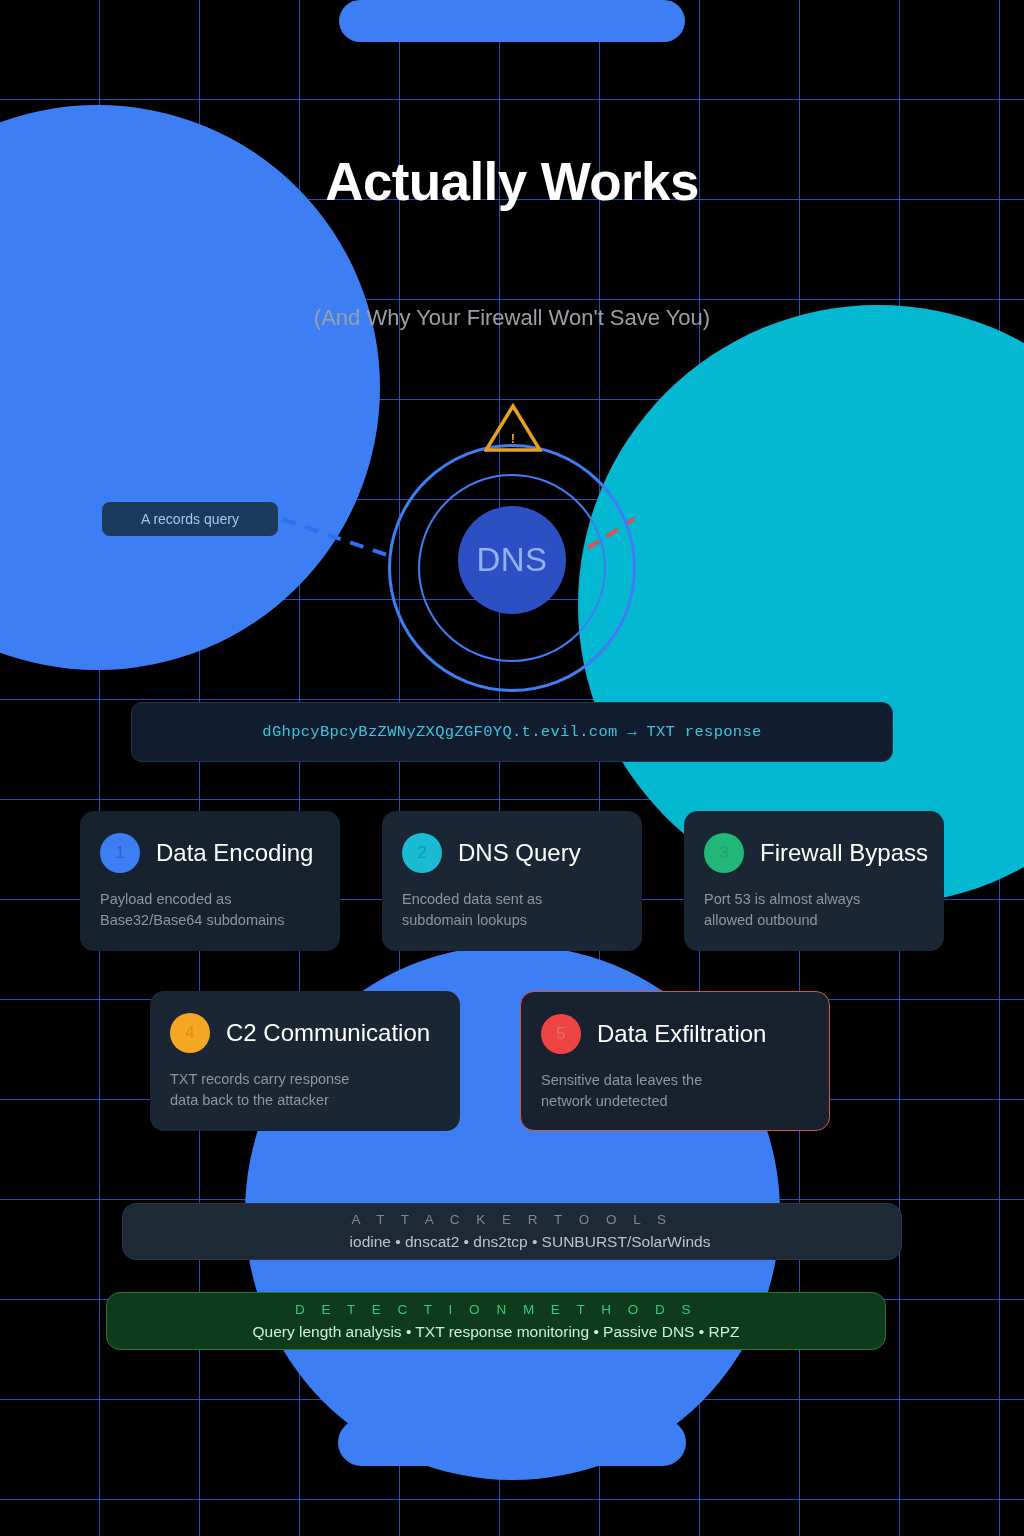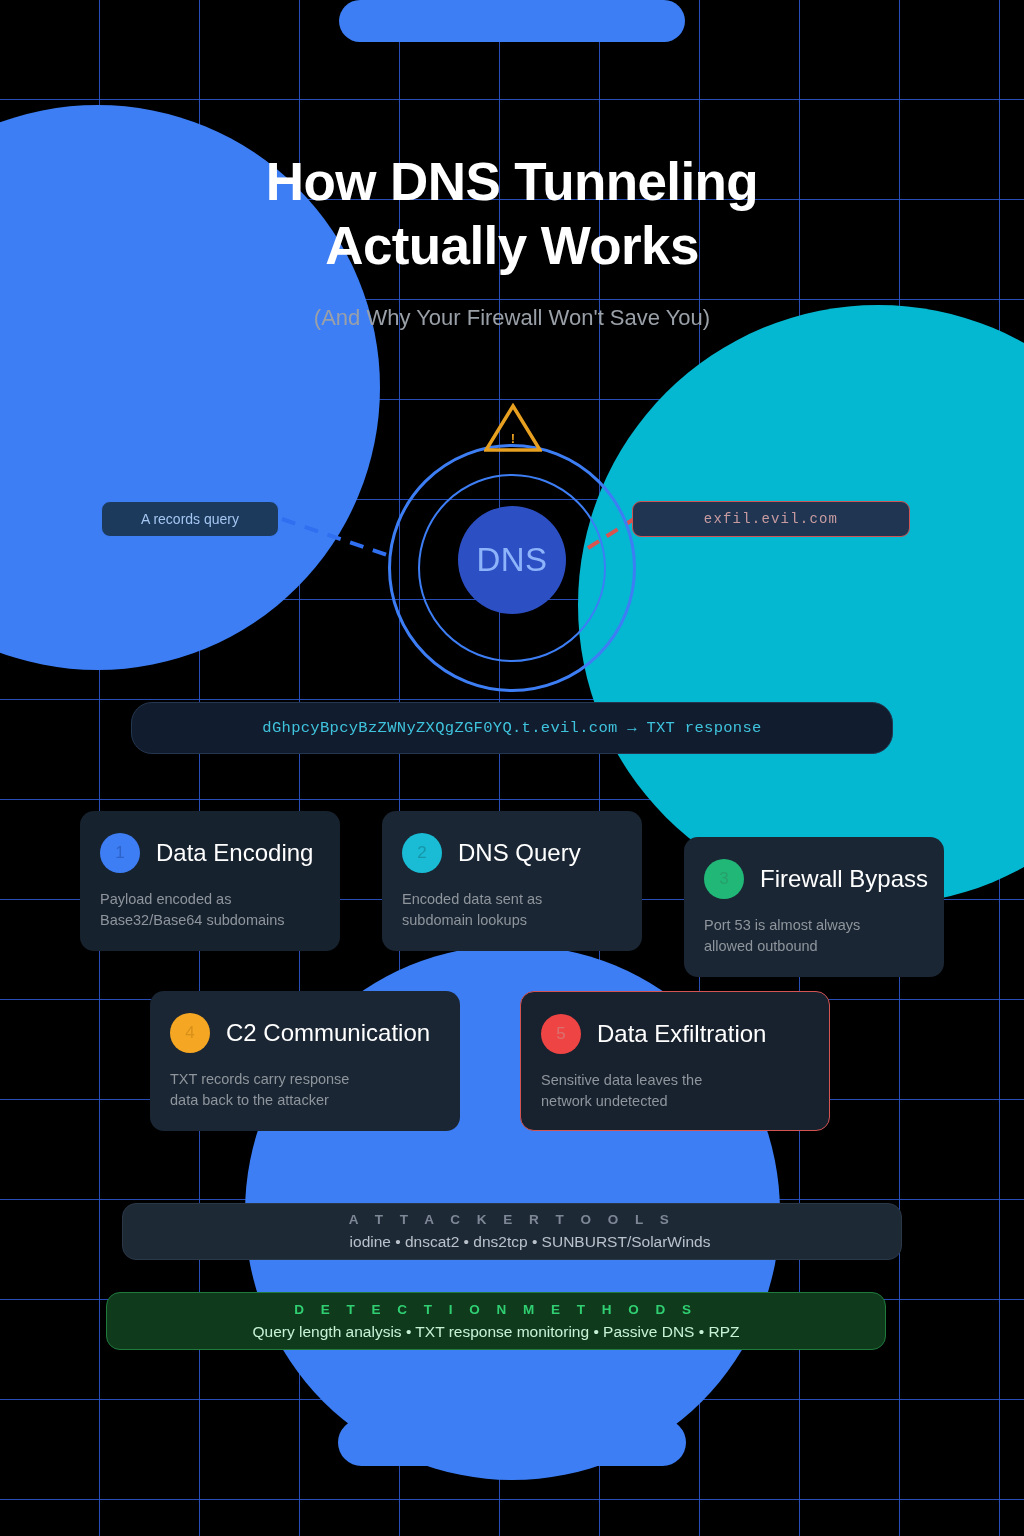--- a/index.html
+++ b/index.html
@@ -98,22 +98,22 @@
   }
   .chip-right {
     left:632px; top:501px; width:278px; height:36px;
     background:#1f3552; border:1px solid #cf5555;
     color:#c89ba0; font-size:14px;
     font-family:"Liberation Mono", monospace; letter-spacing:1.2px;
   }
 
   
   .query-bar {
-    position:absolute; left:131px; top:702px; width:762px; height:52px; z-index:6;
-    background:#111d2e; border:1px solid #24364f; border-radius:21px;
+    position:absolute; left:131px; top:702px; width:762px; height:60px; z-index:6;
+    background:#111d2e; border:1px solid #24364f; border-radius:11px;
     display:flex; align-items:center; justify-content:center;
     color:#3fc3dd; font-size:15.5px;
     font-family:"Liberation Mono", monospace; letter-spacing:0.3px;
   }
 
   
   .card {
     position:absolute; z-index:6; border-radius:14px;
     background:#17222f; padding:22px 20px 0 20px;
   }
@@ -126,40 +126,40 @@
     font-size:17px; font-weight:normal;
   }
   .card-title { color:#ffffff; font-size:24px; font-weight:normal; white-space:nowrap; }
   .card-desc {
     margin-top:16px; color:#8e959d; font-size:14.5px; line-height:1.45;
     white-space:pre-line;
   }
 
   .c1 { left:80px;  top:811px; width:260px; height:140px; }
   .c2 { left:382px; top:811px; width:260px; height:140px; }
-  .c3 { left:684px; top:811px; width:260px; height:140px;margin-top:26px; }
+  .c3 { left:684px; top:811px; width:260px; height:140px; }
   .c4 { left:150px; top:991px; width:310px; height:140px; }
   .c5 { left:520px; top:991px; width:310px; height:140px; }
 
   
   .strip {
     position:absolute; z-index:6; border-radius:14px;
     display:flex; flex-direction:column; align-items:center; justify-content:center;
     gap:6px;
   }
   .strip-tools {
     left:122px; top:1203px; width:780px; height:57px;
     background:#1e2936; border:1px solid #2a3747;
   }
   .strip-detect {
     left:106px; top:1292px; width:780px; height:58px;
     background:#103a1c; border:1.5px solid #1f7a3c;
   }
   .strip-head {
-    font-size:13.5px; font-weight:bold; letter-spacing:6.5px;
+    font-size:13.5px; font-weight:normal; letter-spacing:6.5px;
   }
   .strip-head.tools { color:#7d8795; }
   .strip-head.detect { color:#2fcf72; }
   .strip-body { font-size:15.5px; }
   .strip-body.tools { color:#b9c2cc;padding-left:36px; }
   .strip-body.detect { color:#c8f2d6; }
 
   
   .footer-pill {
     position:absolute; left:338px; top:1419px; width:348px; height:47px; z-index:6;
@@ -184,43 +184,39 @@
     <line x1="282" y1="519" x2="390" y2="556" stroke="#2f6ff0" stroke-width="4" stroke-dasharray="14 10"></line>
   </svg>
 
   <svg class="lines-over" viewBox="0 0 1024 1536" width="1024" height="1536">
     <line x1="588" y1="548" x2="634" y2="519" stroke="#d9534f" stroke-width="4" stroke-dasharray="13 9"></line>
   </svg>
 
   <div class="kicker-pill"></div>
 
   <div class="title">
-    <div>How DNS Tunneling</div>
     <div>Actually Works</div>
   </div>
   <div class="subtitle">(And Why Your Firewall Won't Save You)</div>
 
   <div class="hub">
     <div class="ring ring-outer"></div>
     <div class="ring ring-inner"></div>
     <div class="hub-core">
       <span class="hub-label">DNS</span>
     </div>
   </div>
   <svg class="warn-tri" viewBox="0 0 58 50">
     <polygon points="29,3 56,47 2,47" fill="none" stroke="#e8a020" stroke-width="3.5"></polygon>
   </svg>
   <div class="warn-bang">!</div>
 
   <div class="chip chip-left">
     <span>A records query</span>
   </div>
-  <div class="chip chip-right">
-    <span>exfil.evil.com</span>
-  </div>
 
   <div class="query-bar">
     <span>dGhpcyBpcyBzZWNyZXQgZGF0YQ.t.evil.com → TXT response</span>
   </div>
 
   <div class="card c1">
     <div class="card-head">
       <div class="badge" style="background:#3d7ef5;color:#2d62c9;">1</div>
       <div class="card-title">Data Encoding</div>
     </div>

